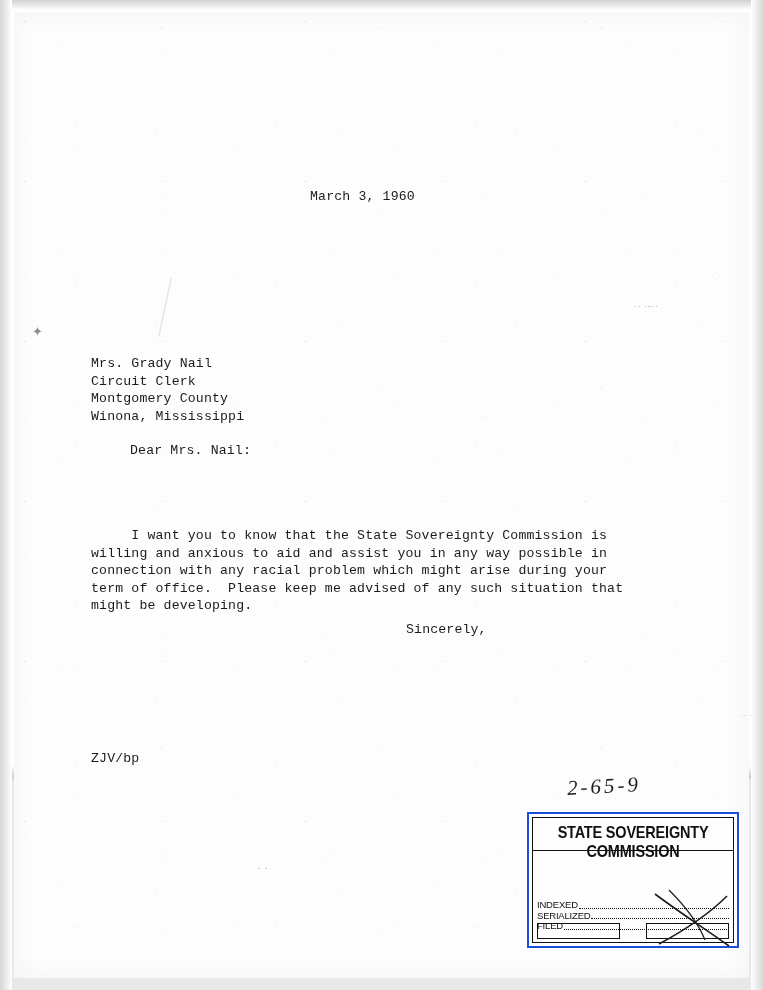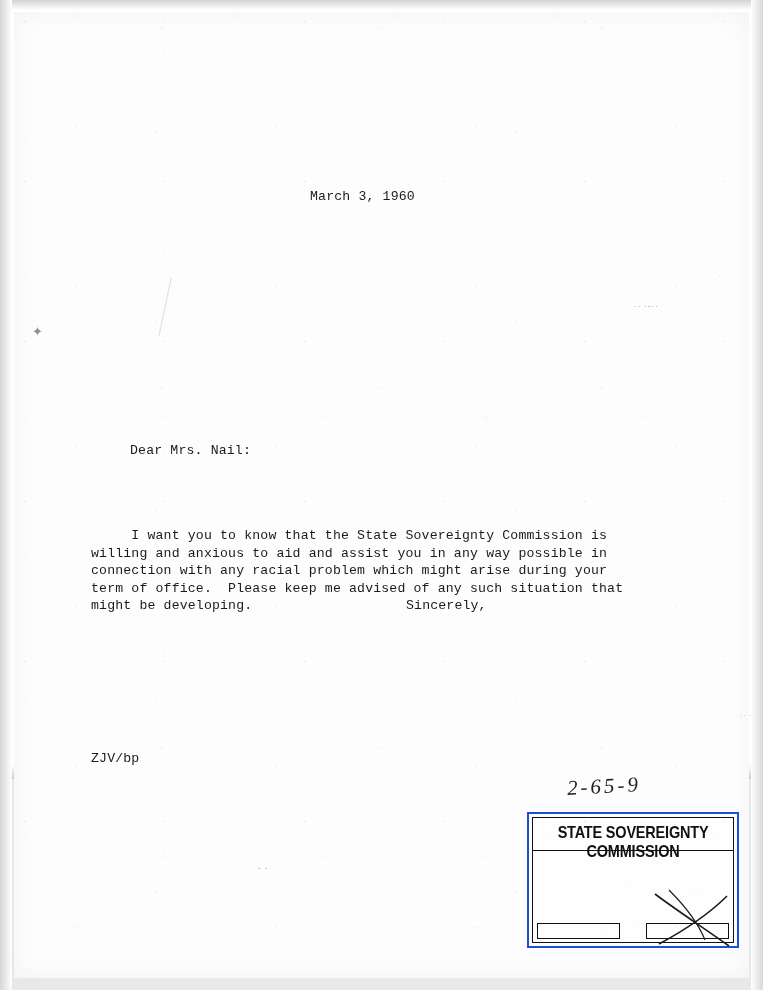--- a/index.html
+++ b/index.html
@@ -103,21 +103,21 @@
 
   #para-2 {
     position: absolute;
     left: 77px;
     top: 515px;
   }
 
   #closing {
     position: absolute;
     left: 392px;
-    top: 585px;
+    top: 609px;
   }
 
   #signer {
     position: absolute;
     left: 392px;
     top: 679px;
   }
 
   #initials {
     position: absolute;
@@ -270,20 +270,24 @@
   <div class="scan-edge edge-bottom"></div>
   <div class="scan-edge edge-left"></div>
   <div class="scan-edge edge-right"></div>
 
   <div class="paper">
 
     <div class="crease"></div>
 
     <div class="typed" id="date-line">March 3, 1960</div>
 
+    <div class="typed" id="addressee-block"><span>Mrs. Grady Nail</span>
+<span>Circuit Clerk</span>
+<span>Montgomery County</span>
+<span>Winona, Mississippi</span></div>
 
     <div class="typed" id="salutation">Dear Mrs. Nail:</div>
 
 
     <div class="typed" id="para-2">     I want you to know that the State Sovereignty Commission is
 willing and anxious to aid and assist you in any way possible in
 connection with any racial problem which might arise during your
 term of office.  Please keep me advised of any such situation that
 might be developing.</div>
 
@@ -295,20 +299,34 @@
     <div id="file-number">2-65-9</div>
 
     <div id="received-stamp">
       <div class="stamp-inner"></div>
 
       <div class="stamp-title">STATE SOVEREIGNTY COMMISSION</div>
 
       <div class="stamp-rule"></div>
 
 
+      <div class="stamp-fields">
+        <div class="fld">
+          <span class="lbl">INDEXED</span>
+          <span class="dots"></span>
+        </div>
+        <div class="fld">
+          <span class="lbl">SERIALIZED</span>
+          <span class="dots"></span>
+        </div>
+        <div class="fld">
+          <span class="lbl">FILED</span>
+          <span class="dots"></span>
+        </div>
+      </div>
 
       <div class="stamp-boxes">
         <div class="bx"></div>
         <div class="bx"></div>
       </div>
 
       <svg id="stamp-scrawl" viewBox="0 0 86 66">
         <path d="M6 8 C30 26, 52 40, 80 60" stroke="#1d1d1d" stroke-width="1.6" fill="none"></path>
         <path d="M78 10 C58 30, 36 44, 10 58" stroke="#1d1d1d" stroke-width="1.6" fill="none"></path>
         <path d="M20 4 C34 18, 48 34, 56 54" stroke="#1d1d1d" stroke-width="1.2" fill="none"></path>

